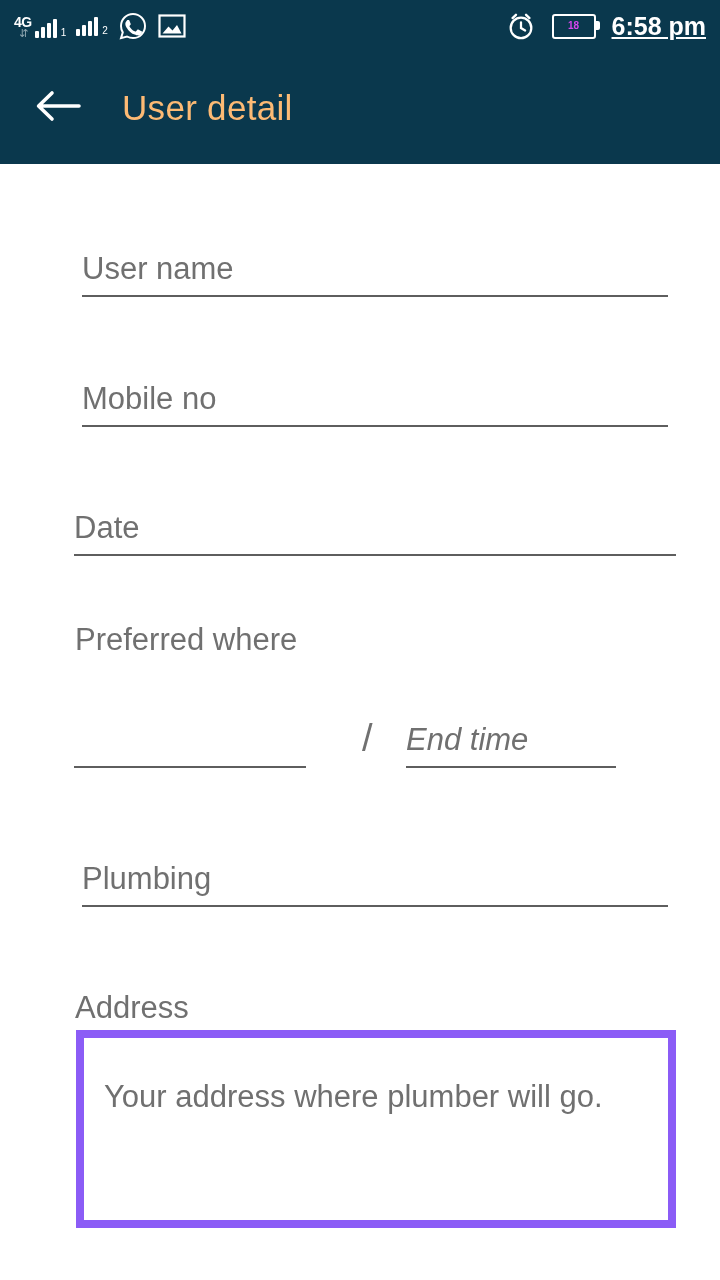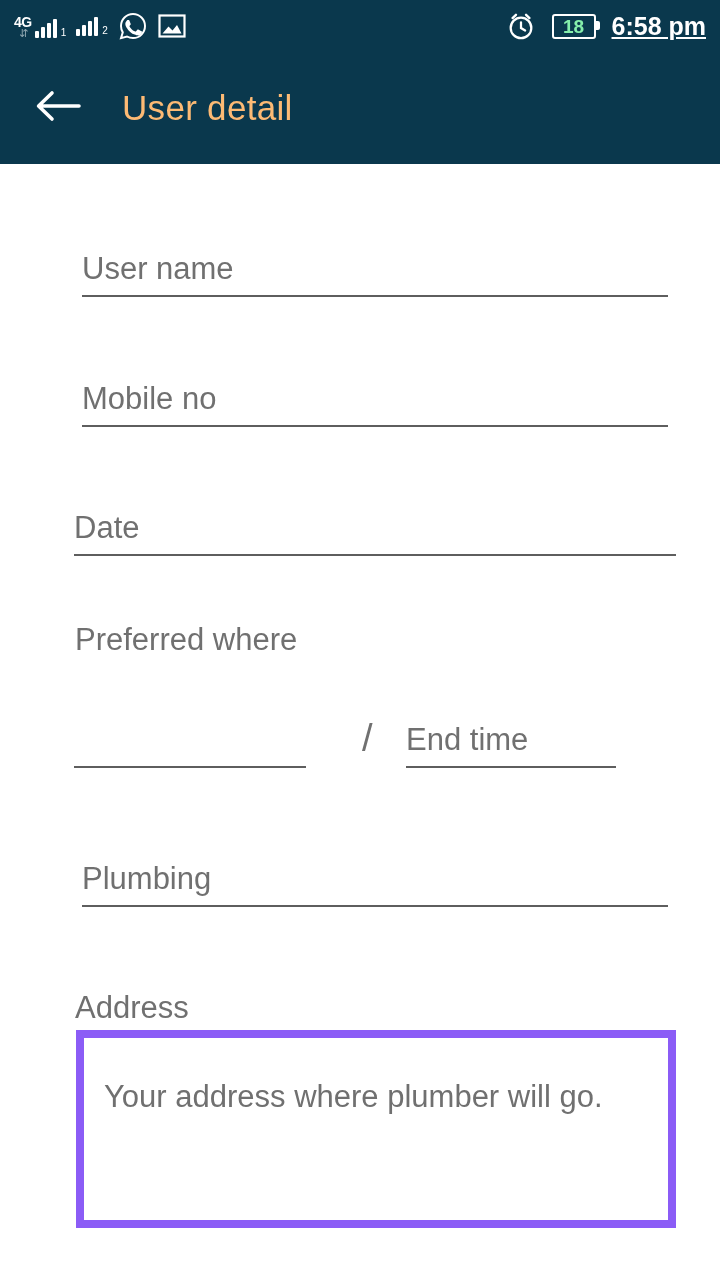--- a/index.html
+++ b/index.html
@@ -98,22 +98,22 @@
     content: "";
     position: absolute;
     right: -6px;
     top: 5px;
     width: 4px;
     height: 9px;
     background: #ffffff;
     border-radius: 0 2px 2px 0;
   }
   .battery span {
-    color: #86efac;
-    font-size: 19px;
+    color: #d946ef;
+    font-size: 10px;
     font-weight: bold;
     line-height: 1;
   }
   .clock {
     color: #ffffff;
     font-size: 25px;
     font-weight: bold;
     letter-spacing: 0px;
     text-decoration: underline;
   }
@@ -291,21 +291,21 @@
   </div>
 
   <div class="label-static" style="left:59px; top:460px;">Preferred where</div>
 
   <div class="field" style="left:58px; top:548px; width:232px; height:56px;">
     <div class="uline"></div>
   </div>
 
   <div class="slash" style="left:346px; top:555px;">/</div>
 
-  <div class="field" style="left:390px; top:548px; width:210px; height:56px;">
+  <div class="field" style="left:390px; top:548px; width:210px; height:56px;font-style:italic;">
     <div class="ftext" style="padding-top:12px;">End time</div>
     <div class="uline"></div>
   </div>
 
   <div class="field" style="left:66px; top:687px; width:586px; height:56px;">
     <div class="ftext" style="padding-top:12px;">Plumbing</div>
     <div class="uline"></div>
   </div>
 
   <div class="label-static" style="left:59px; top:828px;">Address</div>

